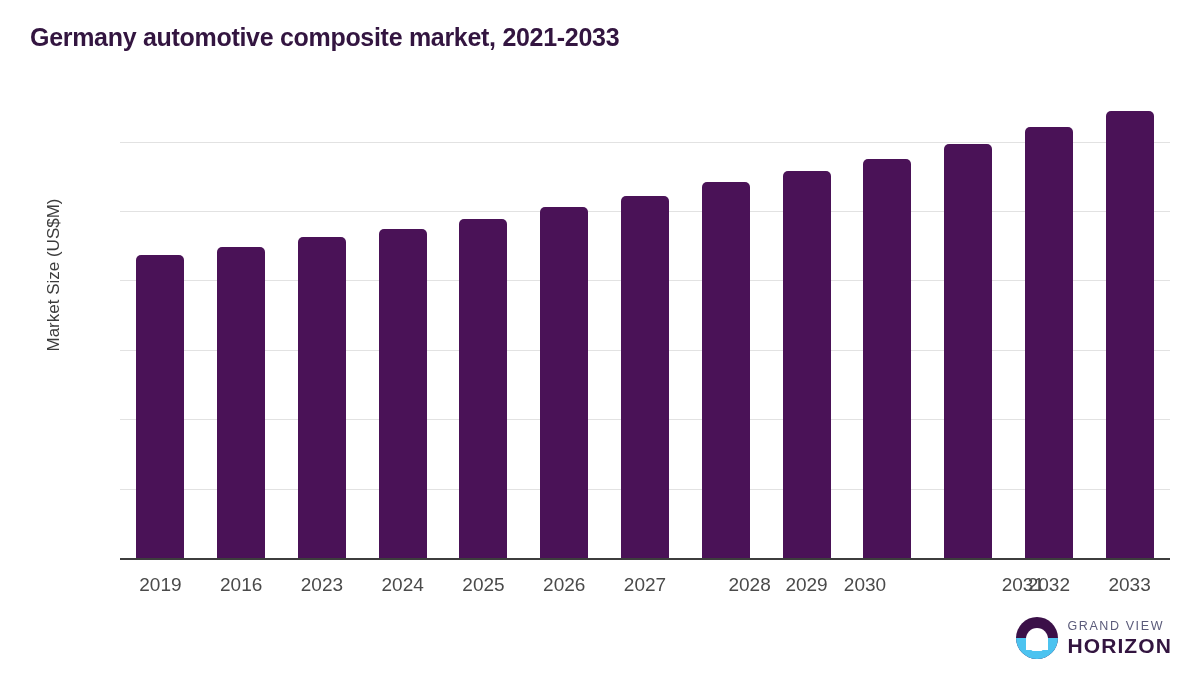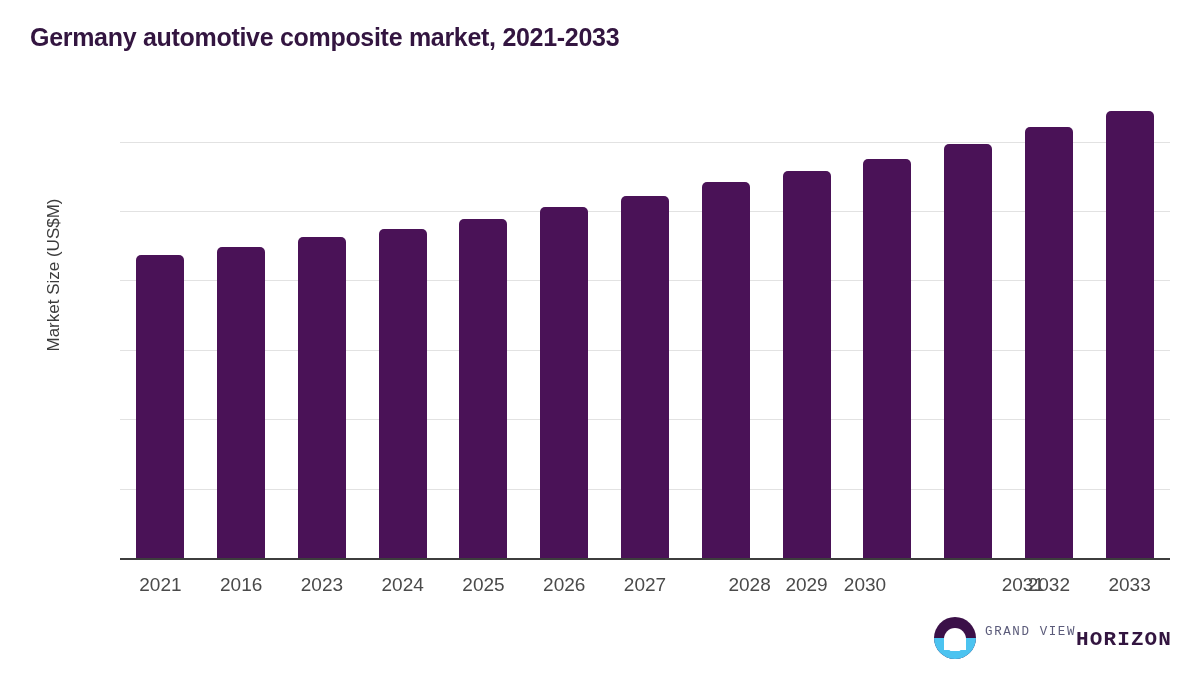--- a/index.html
+++ b/index.html
@@ -162,23 +162,22 @@
     transform: translateX(-50%);
     height: 2.5px;
     background: #ffffff;
     border-radius: 2px;
   }
   .logo-mark .line1 { top: 62%; width: 18px; }
   .logo-mark .line2 { top: 74%; width: 11px; }
 
   .logo-text {
     display: flex;
-    flex-direction: row;
+    flex-direction: column;
     line-height: 1;
-    font-family: Liberation Mono, monospace;
   }
   .logo-top {
     font-size: 12.5px;
     letter-spacing: 1.6px;
     color: #5b5b7a;
     font-weight: normal;
   }
   .logo-bottom {
     font-size: 21px;
     letter-spacing: 1.1px;
@@ -218,21 +217,21 @@
           <div class="bar" title="2027: 1306" style="left: 501px; height: 362.514px; background: rgb(74, 18, 87);"></div>
           <div class="bar" title="2028: 1353" style="left: 581.769px; height: 375.56px; background: rgb(74, 18, 87);"></div>
           <div class="bar" title="2029: 1393" style="left: 662.538px; height: 386.663px; background: rgb(74, 18, 87);"></div>
           <div class="bar" title="2030: 1439" style="left: 743.308px; height: 399.432px; background: rgb(74, 18, 87);"></div>
           <div class="bar" title="2031: 1493" style="left: 824.077px; height: 414.421px; background: rgb(74, 18, 87);"></div>
           <div class="bar" title="2032: 1551" style="left: 904.846px; height: 430.52px; background: rgb(74, 18, 87);"></div>
           <div class="bar" title="2033: 1612" style="left: 985.615px; height: 447.452px; background: rgb(74, 18, 87);"></div>
         </div>
       <div id="ylabels"></div>
       <div id="xlabels">
-          <div class="x-tick-label" style="left: -4.61538px;">2021</div>
+          <div class="x-tick-label" style="left: -4.61538px;">2019</div>
           <div class="x-tick-label" style="left: 76.1538px;">2016</div>
           <div class="x-tick-label" style="left: 156.923px;">2023</div>
           <div class="x-tick-label" style="left: 237.692px;">2024</div>
           <div class="x-tick-label" style="left: 318.462px;">2025</div>
           <div class="x-tick-label" style="left: 399.231px;">2026</div>
           <div class="x-tick-label" style="left: 480px;">2027</div>
           <div class="x-tick-label" style="left: 560.769px; text-align: right;">2028</div>
           <div class="x-tick-label" style="left: 641.538px;">2029</div>
           <div class="x-tick-label" style="left: 700px;">2030</div>
           <div class="x-tick-label" style="left: 834px; text-align: right;">2031</div>

